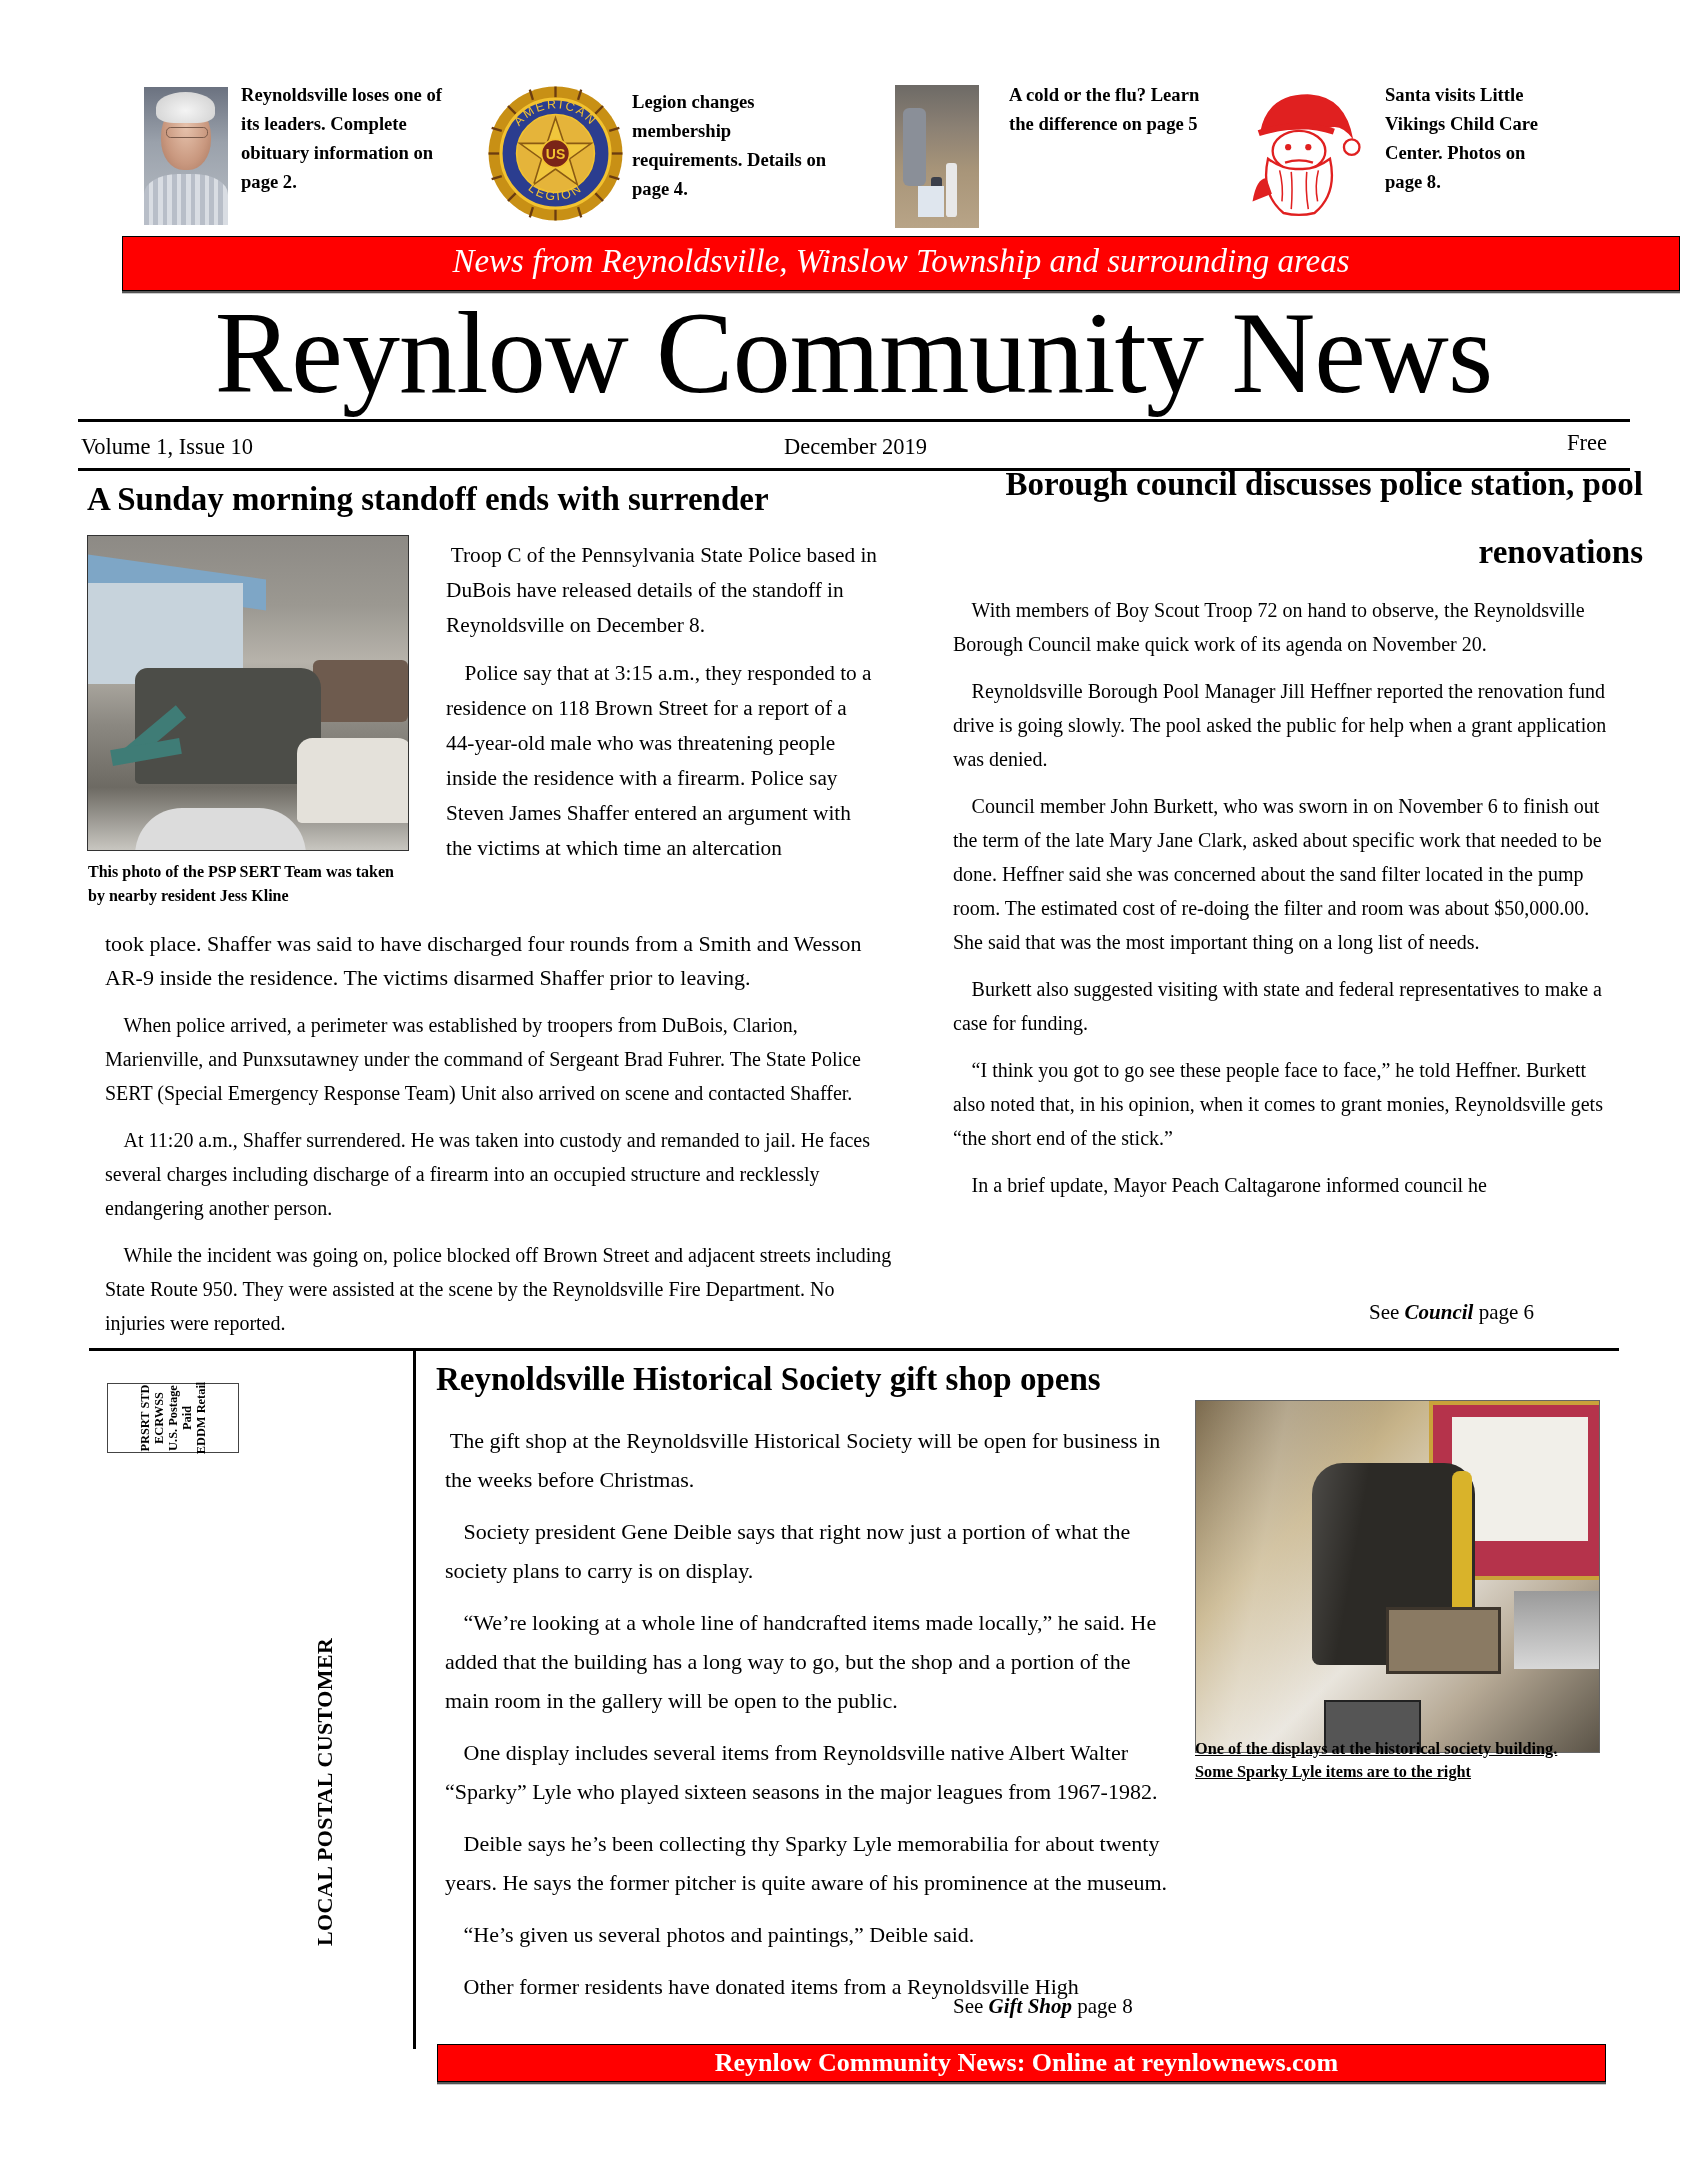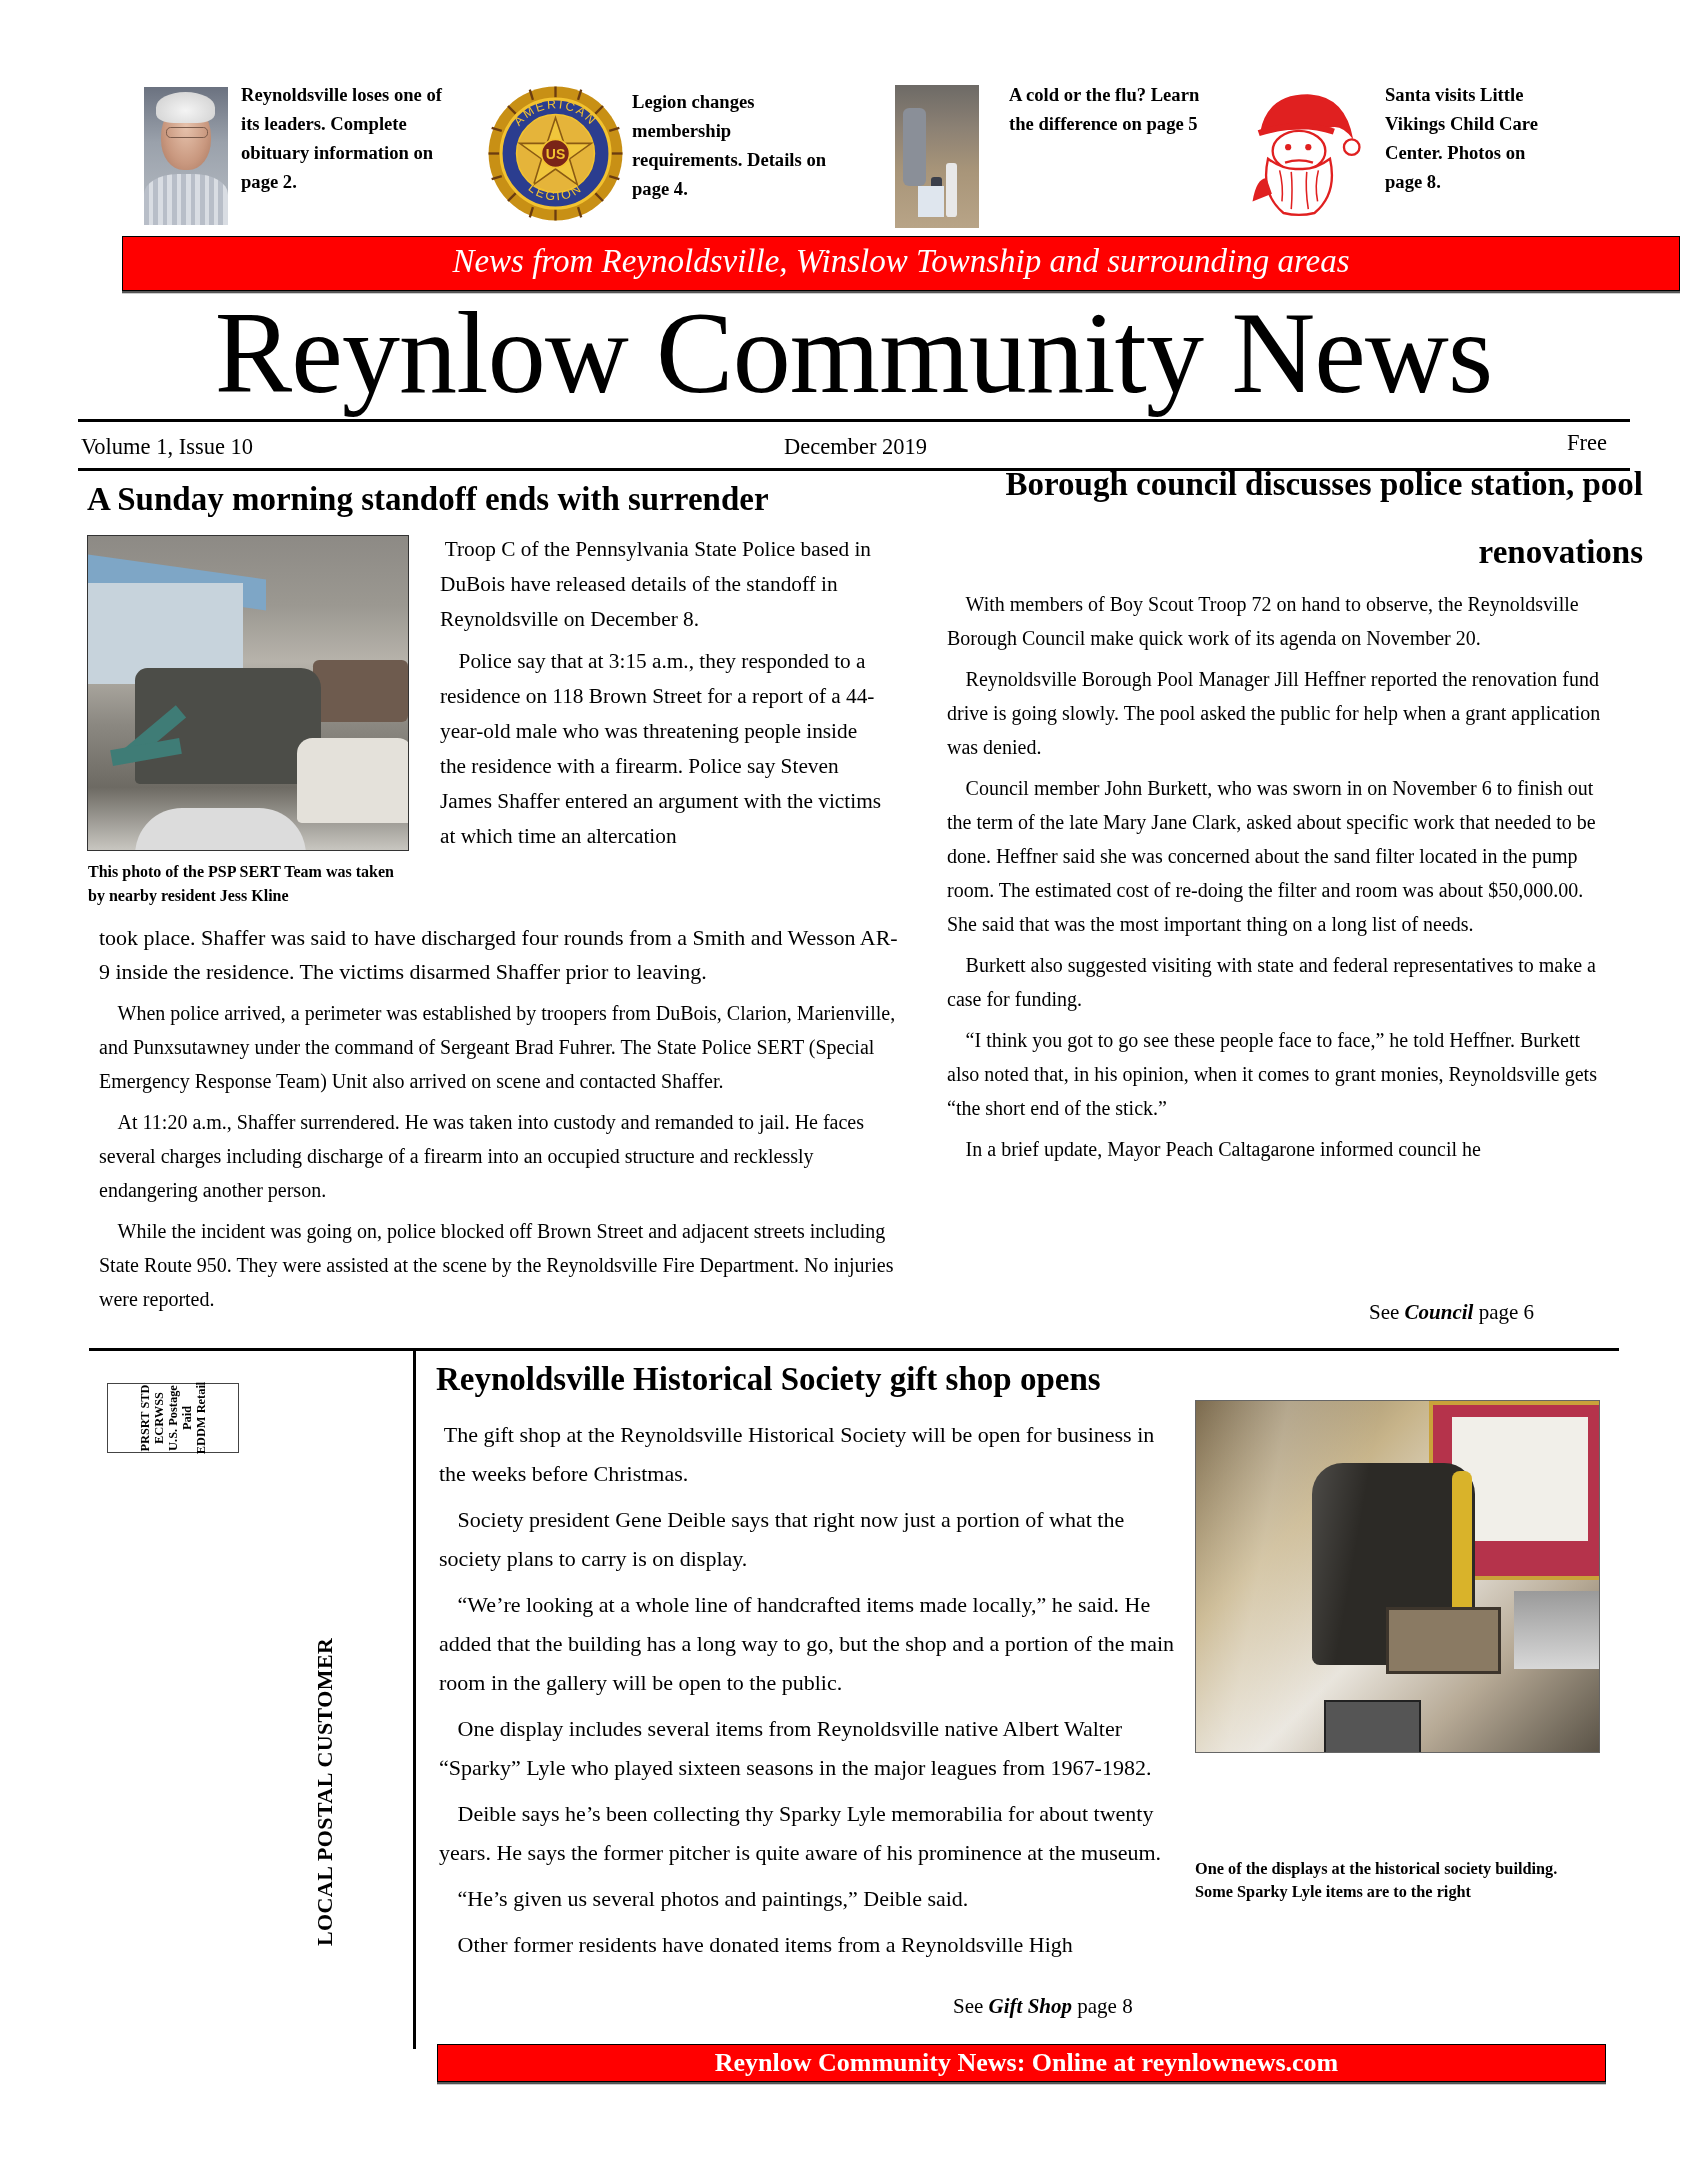--- a/index.html
+++ b/index.html
@@ -46,21 +46,21 @@
 
   .rule { position:absolute; background:#000; }
 
   #volume { left:81px; top:434px; font-size:22.5px; }
   #date { left:784px; top:434px; font-size:22.5px; }
   #price { left:1567px; top:430px; font-size:22.5px; }
 
   
   .headline { position:absolute; font-weight:bold; font-size:33px; line-height:48px; }
   .body-text { position:absolute; font-size:21.3px; line-height:35px; }
-  .body-text p { margin:7px; }
+  .body-text p { margin:13px; }
   .body-text p.ind { text-indent:18.6px; }
   .body-text.small { font-size:20px; line-height:34px; }
 
   
   #standoff-photo { left:87px; top:535px; width:320px; height:314px; border:0.8px solid #333;
     background:linear-gradient(180deg,#8d8a85 0%,#9b9891 22%,#b7b3ab 40%,#8b8881 60%,#6d6a63 80%,#c8c6c0 100%); overflow:hidden; }
   #standoff-photo .house { position:absolute; left:0; top:47px; width:155px; height:101px; background:#c7d3dc; }
   #standoff-photo .roof { position:absolute; left:0; top:31px; width:178px; height:31px; background:#7ea6c6; transform:skewY(8deg); }
   #standoff-photo .truck { position:absolute; left:47px; top:132px; width:186px; height:116px; background:#4c4d48; border-radius:12.4px 20px 4.7px 4.7px; }
   #standoff-photo .pickup { position:absolute; left:225px; top:124px; width:95px; height:62px; background:#6e5b4e; border-radius:6.2px; }
@@ -267,19 +267,19 @@
   <div id="gift-photo" class="abs">
     <div class="frame"></div>
       <div class="print"></div>
     <div class="jacket"></div>
       <div class="stripe"></div>
     <div class="team"></div>
       <div class="bw"></div>
       <div class="photo2"></div>
     <div class="glass"></div>
   </div>
-  <div class="caption" style="left:1195px;top:1857px;width:388px;font-size:16.3px;line-height:23px;">One of the displays at the historical society building. Some Sparky Lyle items are to the right</div>
+  <div class="caption" style="left:1195px;top:1737px;width:388px;font-size:16.3px;line-height:23px;text-decoration:underline;">One of the displays at the historical society building. Some Sparky Lyle items are to the right</div>
 </div>
 
 <div id="bottom-bar" class="red-bar">
   <div id="bottom-text">Reynlow Community News: Online at reynlownews.com</div>
 </div>
 
 
 </body></html>

